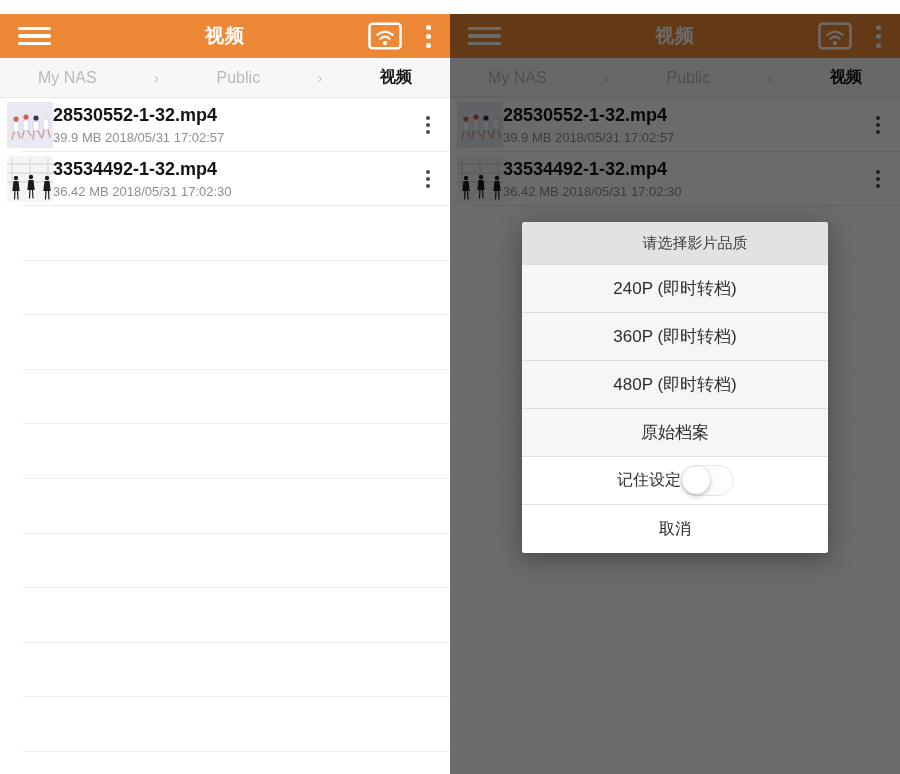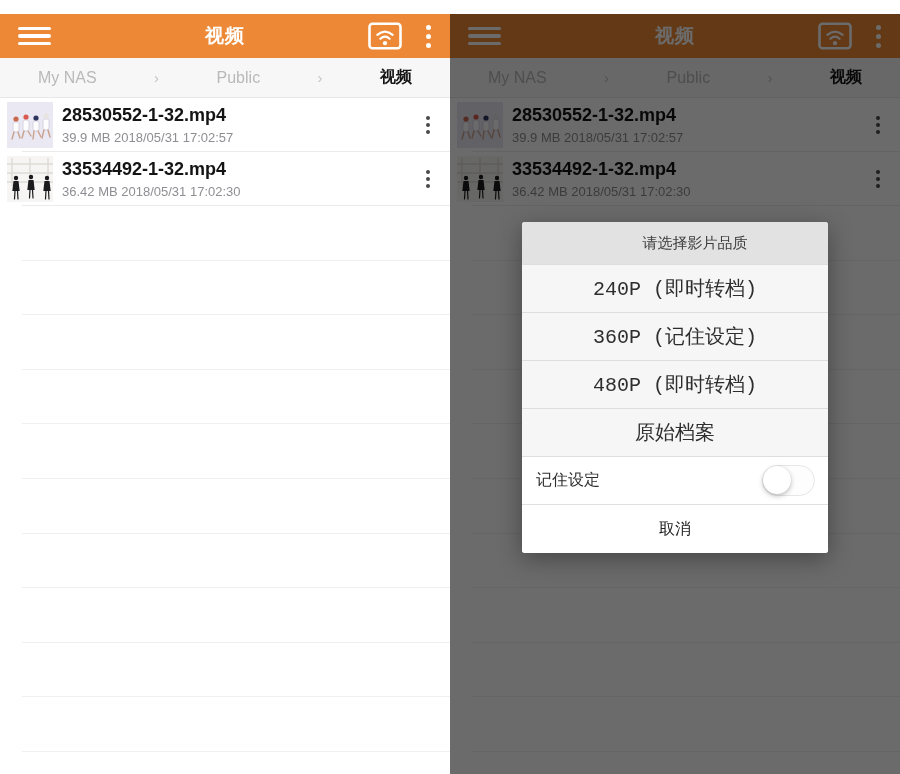--- a/index.html
+++ b/index.html
@@ -51,21 +51,21 @@
   
   .file-row {
     height: 54px; display: flex; align-items: center; position: relative;
     padding-left: 7px; cursor: pointer; background: #fff;
   }
   .file-row::after {
     content: ""; position: absolute; left: 22px; right: 0; bottom: 0;
     border-bottom: 1px solid #EBEBEB;
   }
   .thumb { width: 46px; height: 46px; flex: 0 0 46px; overflow: hidden; }
-  .file-info { flex: 1; padding-left: 9px; min-width: 0; }
+  .file-info { flex: 1; min-width: 0; }
   .file-name {
     font-size: 18px; font-weight: 700; color: #141414; line-height: 1.2;
     white-space: nowrap; overflow: hidden;
   }
   .file-meta { font-size: 13px; color: #8E8E93; margin-top: 3px; }
   .row-kebab {
     width: 44px; height: 54px; display: flex; flex-direction: column;
     align-items: center; justify-content: center; gap: 3px; cursor: pointer;
     flex: 0 0 44px;
   }
@@ -84,28 +84,28 @@
   .dialog {
     position: absolute; left: 72px; top: 208px; width: 306px; z-index: 10;
     background: #fff; border-radius: 3px; overflow: hidden;
     box-shadow: 0 6px 24px rgba(0,0,0,0.35);
   }
   .dialog-title {
     height: 42px; background: #E2E2E2; color: #3D3D3D; font-size: 15px;
     display: flex; align-items: center; justify-content: center; padding-left: 40px;
   }
   .dialog-option {
-    height: 48px; background: #F6F6F6; color: #2E2E2E; font-size: 20px;
+    height: 48px; background: #F6F6F6; color: #2E2E2E; font-size: 17px;
     display: flex; align-items: center; justify-content: center;
-    border-top: 1px solid #DEDEDE; cursor: pointer; font-family: Liberation Mono, monospace;
+    border-top: 1px solid #DEDEDE; cursor: pointer;
   }
   .dialog-option:first-of-type { border-top: none; }
   .dialog-remember {
     height: 48px; background: #FFFFFF; border-top: 1px solid #DEDEDE;
-    display: flex; align-items: center; justify-content: space-between;
+    display: flex; align-items: center; justify-content: center;
     padding: 0 13px 0 14px;
   }
   .remember-label { font-size: 16px; color: #2E2E2E; }
   .toggle {
     width: 53px; height: 31px; border-radius: 16px; background: #FDFDFD;
     border: 1.5px solid #E6E6E6; position: relative; cursor: pointer;
   }
   .toggle .knob {
     position: absolute; left: 0px; top: 0px; width: 28px; height: 28px;
     border-radius: 50%; background: #FFFFFF;
@@ -353,21 +353,21 @@
     <div class="empty-row"></div>
     <div class="empty-row"></div>
     <div class="empty-row"></div>
   </div>
 
   <div class="dim-overlay"></div>
 
   <div class="dialog">
     <div class="dialog-title">请选择影片品质</div>
     <div class="dialog-option">240P (即时转档)</div>
-    <div class="dialog-option">360P (记住设定)</div>
+    <div class="dialog-option">360P (即时转档)</div>
     <div class="dialog-option">480P (即时转档)</div>
     <div class="dialog-option">原始档案</div>
     <div class="dialog-remember">
       <span class="remember-label">记住设定</span>
       <div class="toggle">
         <div class="knob"></div>
       </div>
     </div>
     <div class="dialog-cancel">取消</div>
   </div>

